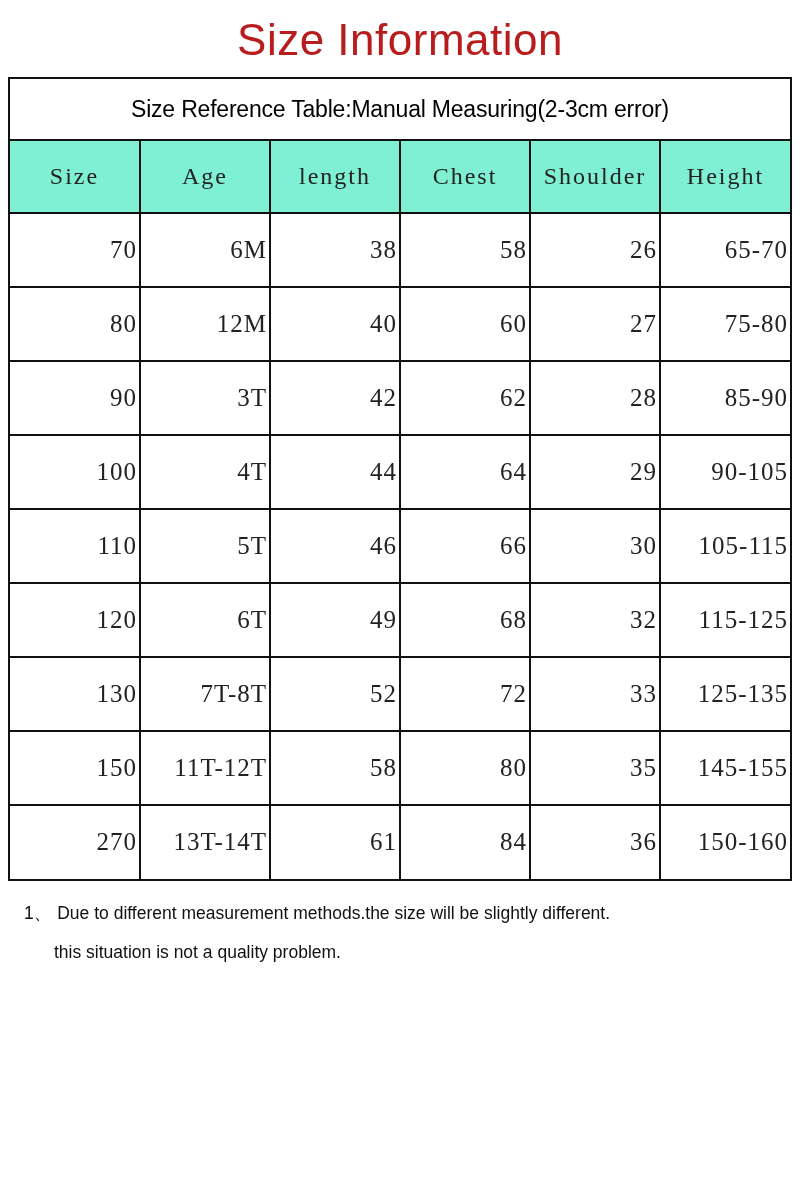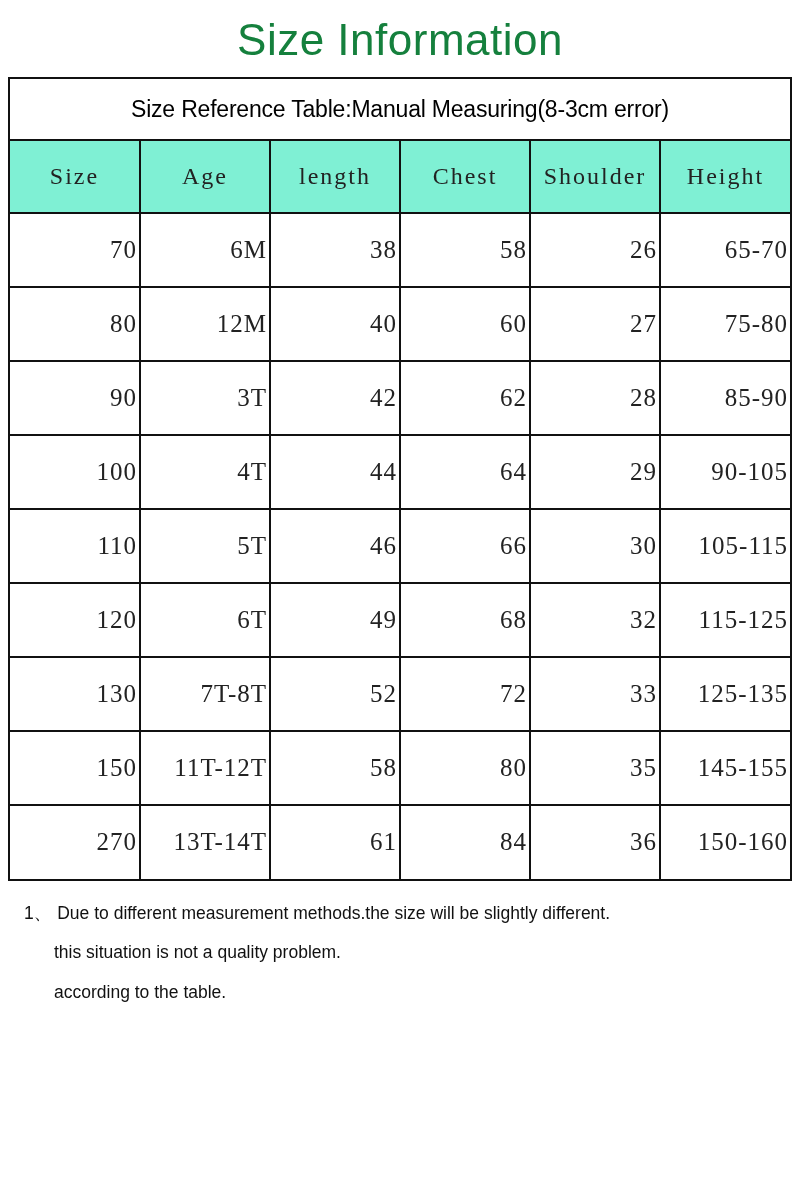--- a/index.html
+++ b/index.html
@@ -20,21 +20,21 @@
     height: 1195px;
     background: #ffffff;
     box-sizing: border-box;
   }
   .title {
     text-align: center;
     font-family: "Liberation Sans", sans-serif;
     font-size: 44px;
     font-weight: 400;
     letter-spacing: 0.5px;
-    color: #15803d;
+    color: #b91c1c;
     padding-top: 14px;
     padding-bottom: 10px;
     line-height: 1.2;
   }
   .table-wrap {
     margin: 0 8px;
     border: 2px solid #111111;
     box-sizing: border-box;
   }
   table.size-table {
@@ -113,21 +113,21 @@
 </style>
 </head>
 <body>
 
 <div class="page">
 
   <div class="title">Size Information</div>
 
   <div class="table-wrap">
     <table class="size-table">
-      <caption>Size Reference Table:Manual Measuring(8-3cm error)</caption>
+      <caption>Size Reference Table:Manual Measuring(2-3cm error)</caption>
       <thead>
         <tr>
           <th>Size</th>
           <th>Age</th>
           <th>length</th>
           <th>Chest</th>
           <th>Shoulder</th>
           <th>Height</th>
         </tr>
       </thead>
@@ -208,18 +208,15 @@
     </table>
   </div>
 
   <div class="notes">
     <div class="note-line">
       <span class="note-num">1、</span><span>Due to different measurement methods.the size will be slightly different.</span>
     </div>
     <div class="note-line indent">
       <span>this situation is not a quality problem.</span>
     </div>
-    <div class="note-line indent">
-      <span>according to the table.</span>
-    </div>
   </div>
 
 </div>
 
 </body></html>

